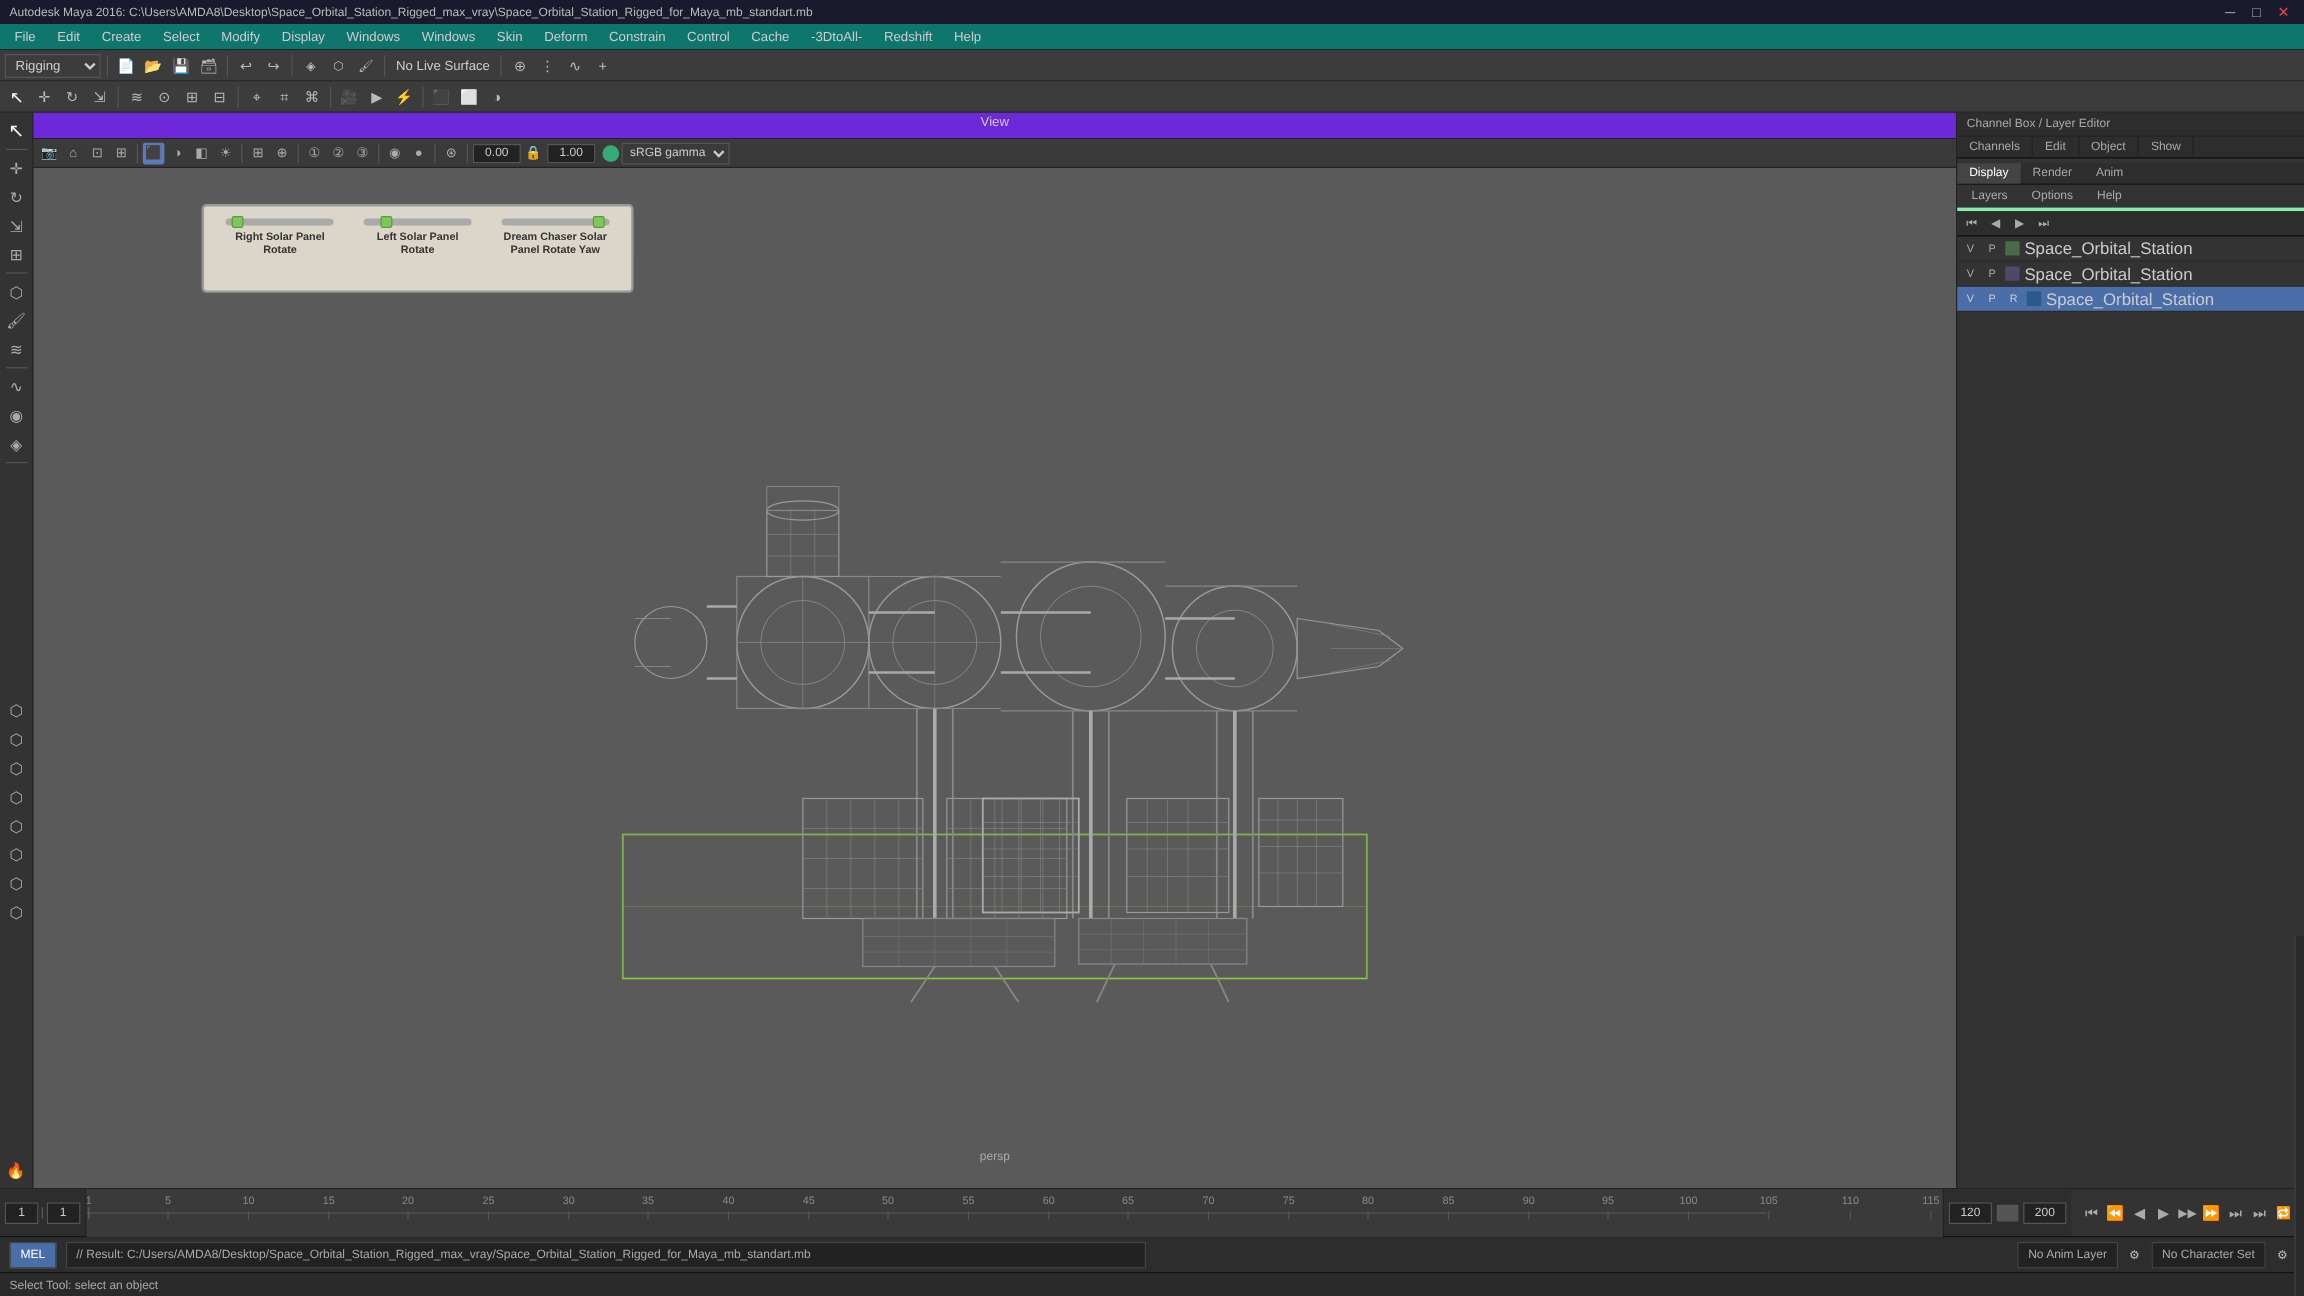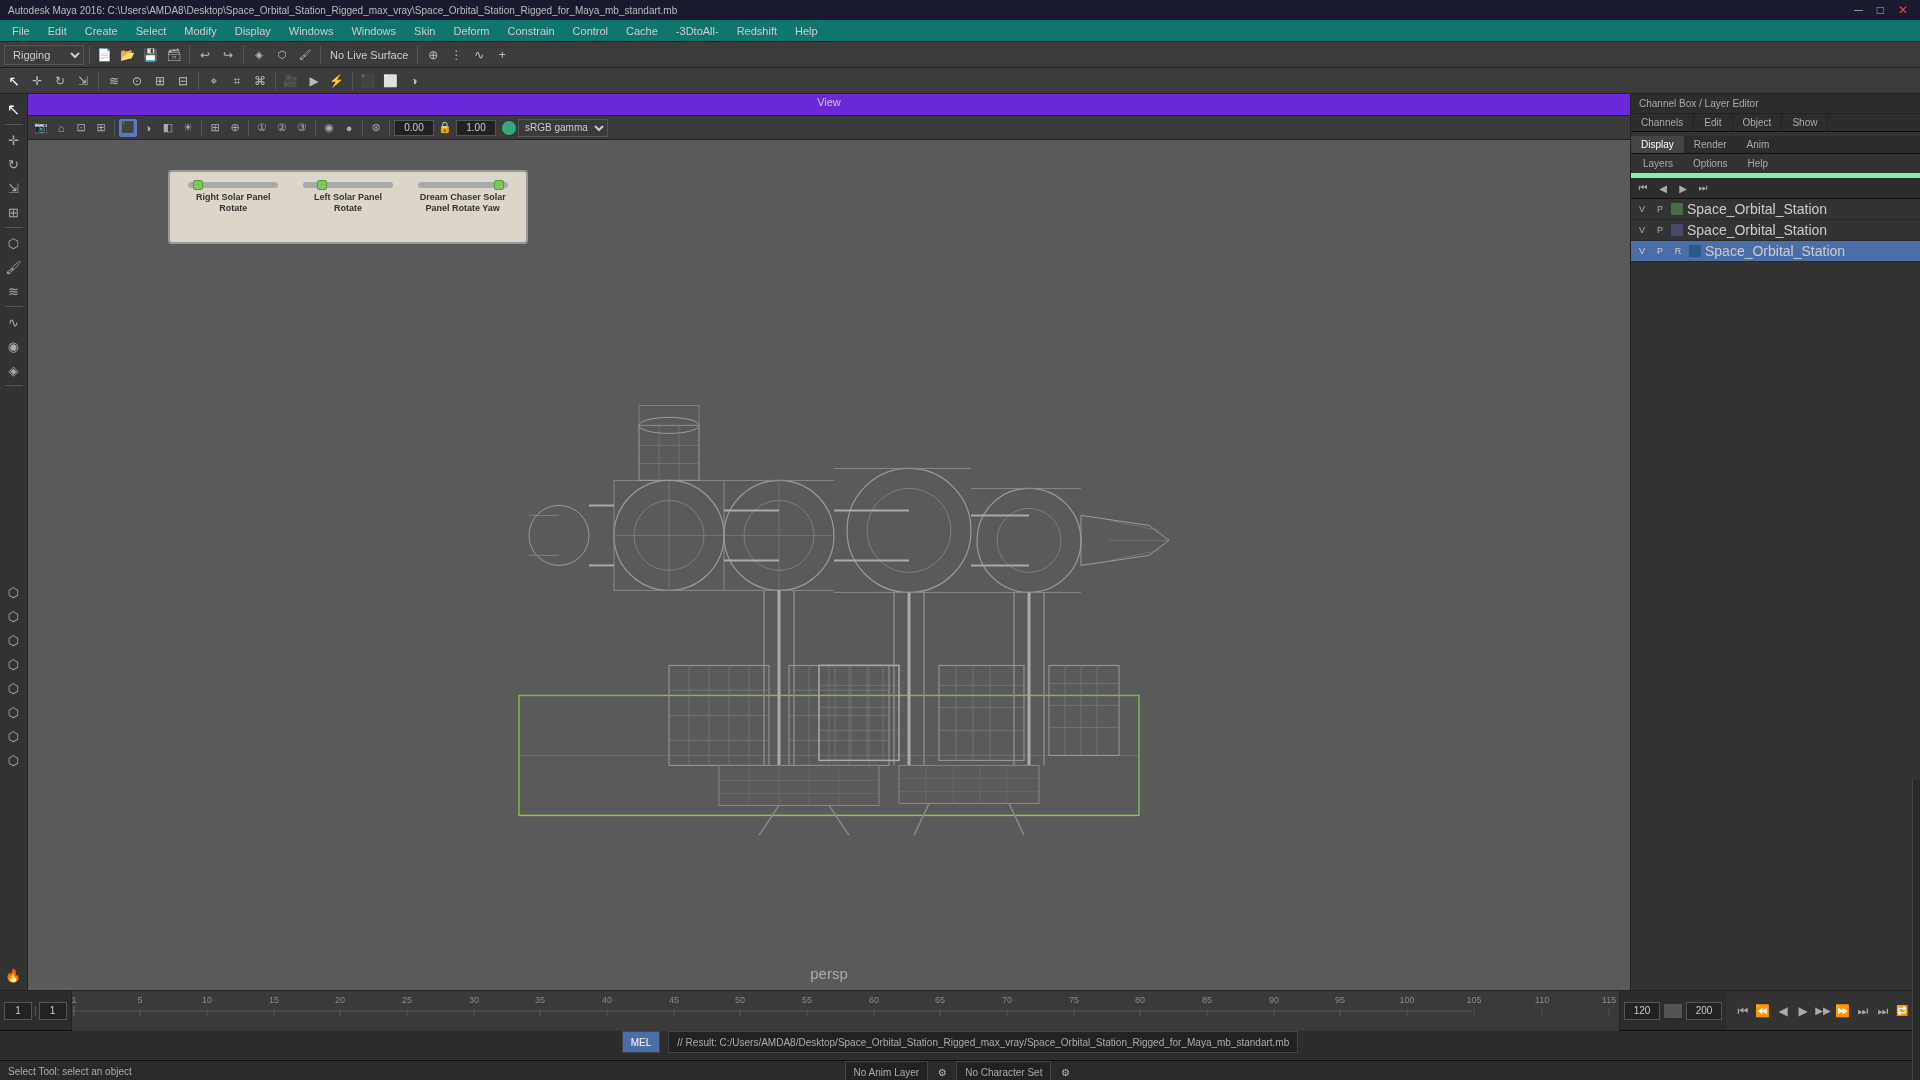--- a/index.html
+++ b/index.html
@@ -45,45 +45,45 @@
 
     
     #rig-overlay { position: absolute; top: 30px; left: 140px; background: rgba(230,225,210,0.92); border: 2px solid #999; border-radius: 4px; padding: 10px 16px; width: 360px; }
     .rig-row { display: flex; gap: 20px; margin-bottom: 18px; align-items: flex-start; }
     .rig-control { display: flex; flex-direction: column; align-items: center; width: 100px; }
     .rig-slider-h { width: 90px; height: 6px; background: #aaa; border-radius: 3px; position: relative; margin-bottom: 4px; }
     .rig-handle { width: 10px; height: 10px; background: #7ec85a; border: 1px solid #5a9a3a; border-radius: 2px; position: absolute; top: -2px; cursor: pointer; }
     .rig-label { font-size: 9px; color: #333; font-weight: bold; text-align: center; line-height: 1.2; }
 
     
-    #persp-label { position: absolute; bottom: 8px; left: 50%; transform: translateX(-50%); color: #aaa; font-size: 15px; }
+    #persp-label { position: absolute; bottom: 20px; left: 50%; transform: translateX(-50%); color: #aaa; font-size: 10px; }
 
     
     #right-panel { width: 290px; background: #333; border-left: 1px solid #222; display: flex; flex-direction: column; }
     #right-panel-header { height: 20px; background: #2d2d2d; display: flex; align-items: center; padding: 0 8px; color: #aaa; font-size: 10px; border-bottom: 1px solid #222; }
     #channel-tabs { display: flex; background: #2d2d2d; border-bottom: 1px solid #111; }
     .ch-tab { padding: 3px 10px; font-size: 10px; color: #aaa; cursor: pointer; border-right: 1px solid #222; }
-    #channel-subtabs { display: flex; background: #333; border-bottom: 5px solid #86efac; padding: 2px 4px; gap: 4px; }
+    #channel-subtabs { display: flex; background: #333; border-bottom: 3px solid #86efac; padding: 2px 4px; gap: 4px; }
     .ch-subtab { padding: 2px 8px; font-size: 10px; color: #aaa; cursor: pointer; border-radius: 2px; }
     #layer-controls { display: flex; align-items: center; padding: 2px 4px; background: #2d2d2d; border-bottom: 1px solid #111; gap: 4px; }
     .layer-btn { width: 16px; height: 16px; display: flex; align-items: center; justify-content: center; cursor: pointer; color: #aaa; font-size: 10px; }
 
     
     .layer-row { display: flex; align-items: center; padding: 2px 4px; gap: 4px; border-bottom: 1px solid #2a2a2a; }
     .layer-row.selected { background: #4a6ea8; }
     .layer-vis { width: 14px; height: 14px; font-size: 9px; color: #aaa; display: flex; align-items: center; justify-content: center; cursor: pointer; }
     .layer-color { width: 12px; height: 12px; border-radius: 1px; }
     .layer-name { font-size: 14px; color: #ccc; flex: 1; }
 
     
     #timeline-area { height: 40px; background: #333; border-top: 1px solid #222; display: flex; align-items: center; }
     #timeline-ruler { flex: 1; height: 40px; background: #3a3a3a; position: relative; overflow: hidden; }
 
     
-    #bottom-bar { height: 30px; background: #2d2d2d; border-top: 1px solid #111; display: flex; align-items: center; gap: 8px; padding: 0 8px; flex-direction: column; }
+    #bottom-bar { height: 30px; background: #2d2d2d; border-top: 1px solid #111; display: flex; align-items: center; gap: 8px; padding: 0 8px; }
     #bottom-status { flex: 1; display: flex; align-items: center; gap: 8px; }
     .status-section { padding: 2px 8px; background: #222; border: 1px solid #444; color: #aaa; font-size: 10px; height: 22px; display: flex; align-items: center; cursor: pointer; }
     .status-section.active { background: #4a6ea8; color: #fff; }
 
     
     #playback { display: flex; align-items: center; gap: 2px; padding: 0 8px; }
     .pb-btn { width: 18px; height: 18px; display: flex; align-items: center; justify-content: center; cursor: pointer; color: #aaa; font-size: 12px; }
 
     
     .frame-input { width: 36px; height: 18px; background: #222; border: 1px solid #555; color: #ccc; font-size: 10px; text-align: center; }

